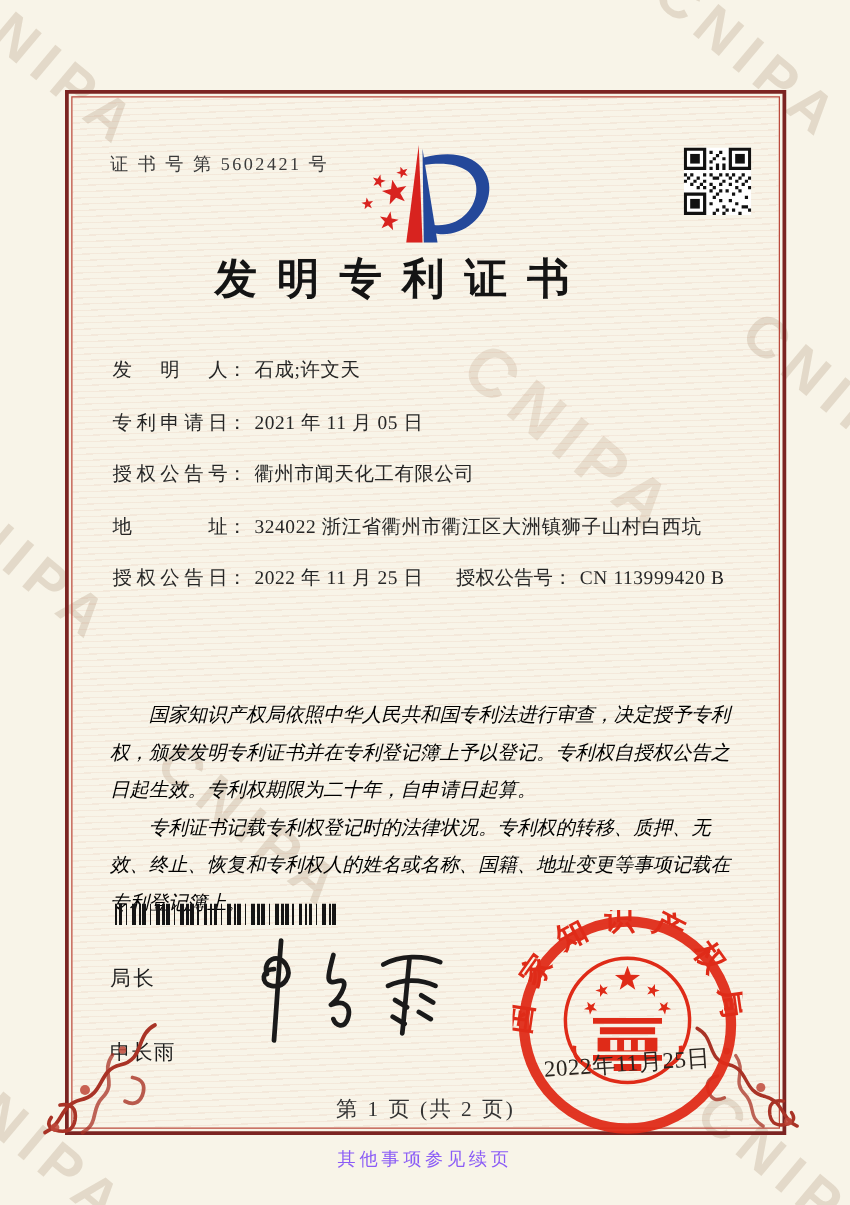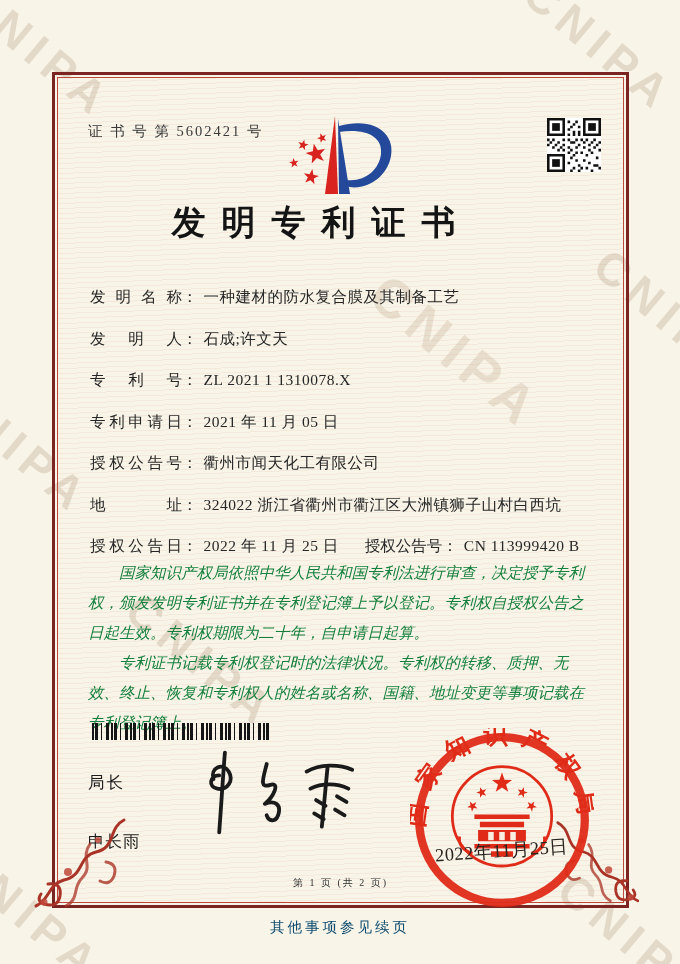--- a/index.html
+++ b/index.html
@@ -39,42 +39,42 @@
     font-size:15.5px; color:#262626; }
   .frow { margin-bottom:17.5px; line-height:24px; white-space:nowrap; }
   .flabel {
     display:inline-block; width:92px; vertical-align:top;
     text-align:justify; text-align-last:justify; text-justify:inter-character;
   }
   .fvalue { margin-left:6px; letter-spacing:0.5px; }
   .pair2 { margin-left:26px; }
   .paras {
     position:absolute; left:88px; top:558px; width:508px;
-    font-size:15.5px; line-height:30px; color:#15803d; font-style:italic;
+    font-size:15.5px; line-height:30px; color:#000000; font-style:italic;
   }
   .paras p { margin:0; text-indent:2em; }
   .barcode {
     position:absolute; left:92px; top:723px; width:178px; height:17px;
     background:repeating-linear-gradient(90deg,
       #151515 0 2px, transparent 2px 3px,
       #151515 3px 6px, transparent 6px 9px,
       #151515 9px 10px, transparent 10px 14px,
       #151515 14px 17px, transparent 17px 19px);
   }
   .officer-title { position:absolute; left:88px; top:772px; font-size:16.5px; color:#1c1c1c; letter-spacing:2px; }
   .officer-name  { position:absolute; left:88px; top:803px; font-size:16.5px; color:#1c1c1c; letter-spacing:1px;margin-top:28px; }
   .signature { position:absolute; left:185px; top:742px; }
   .seal { position:absolute; left:410px; top:728px; }
   .page-info {
     position:absolute; left:52px; top:876px; width:577px; text-align:center;
-    font-size:10px; letter-spacing:2px; color:#333;
+    font-size:17px; letter-spacing:2px; color:#333;
   }
   .note {
     position:absolute; left:0; top:918px; width:680px; text-align:center;
-    font-size:14.5px; letter-spacing:3px; color:#0c4a6e;
+    font-size:14.5px; letter-spacing:3px; color:#8b5cf6;
   }
   .orn { position:absolute; pointer-events:none; }
   .orn-left  { left:28px;  top:816px; }
   .orn-right { left:545px; top:812px; }
 </style>
 </head>
 <body>
 
 <span class="watermark" style="left:-14px; top:-28px;">CNIPA</span>
 <span class="watermark" style="left:548px; top:-34px;">CNIPA</span>
@@ -126,27 +126,21 @@
              M20,19h1v1h-1z M13,19h1v1h-1z M15,19h1v1h-1z M17,20h1v1h-1z M19,18h1v1h-1z
              M8,13h1v1H8z M9,15h1v1H9z M10,14h1v1h-1z M11,16h1v1h-1z M12,18h1v1h-1z M8,17h1v1H8z M10,19h1v1h-1z
              M12,20h1v1h-1z M9,20h1v1H9z M11,13h1v1h-1z"></path>
   </g>
 </svg>
 
 <div class="title">发明专利证书</div>
 
 <div class="fields">
   <div class="frow">
-    <span class="flabel">发明名称</span><span>：</span><span class="fvalue">一种建材的防水复合膜及其制备工艺</span>
-  </div>
-  <div class="frow">
     <span class="flabel">发明人</span><span>：</span><span class="fvalue">石成;许文天</span>
-  </div>
-  <div class="frow">
-    <span class="flabel">专利号</span><span>：</span><span class="fvalue">ZL 2021 1 1310078.X</span>
   </div>
   <div class="frow">
     <span class="flabel">专利申请日</span><span>：</span><span class="fvalue">2021 年 11 月 05 日</span>
   </div>
   <div class="frow">
     <span class="flabel">授权公告号</span><span>：</span><span class="fvalue">衢州市闻天化工有限公司</span>
   </div>
   <div class="frow">
     <span class="flabel">地址</span><span>：</span><span class="fvalue">324022 浙江省衢州市衢江区大洲镇狮子山村白西坑</span>
   </div>

